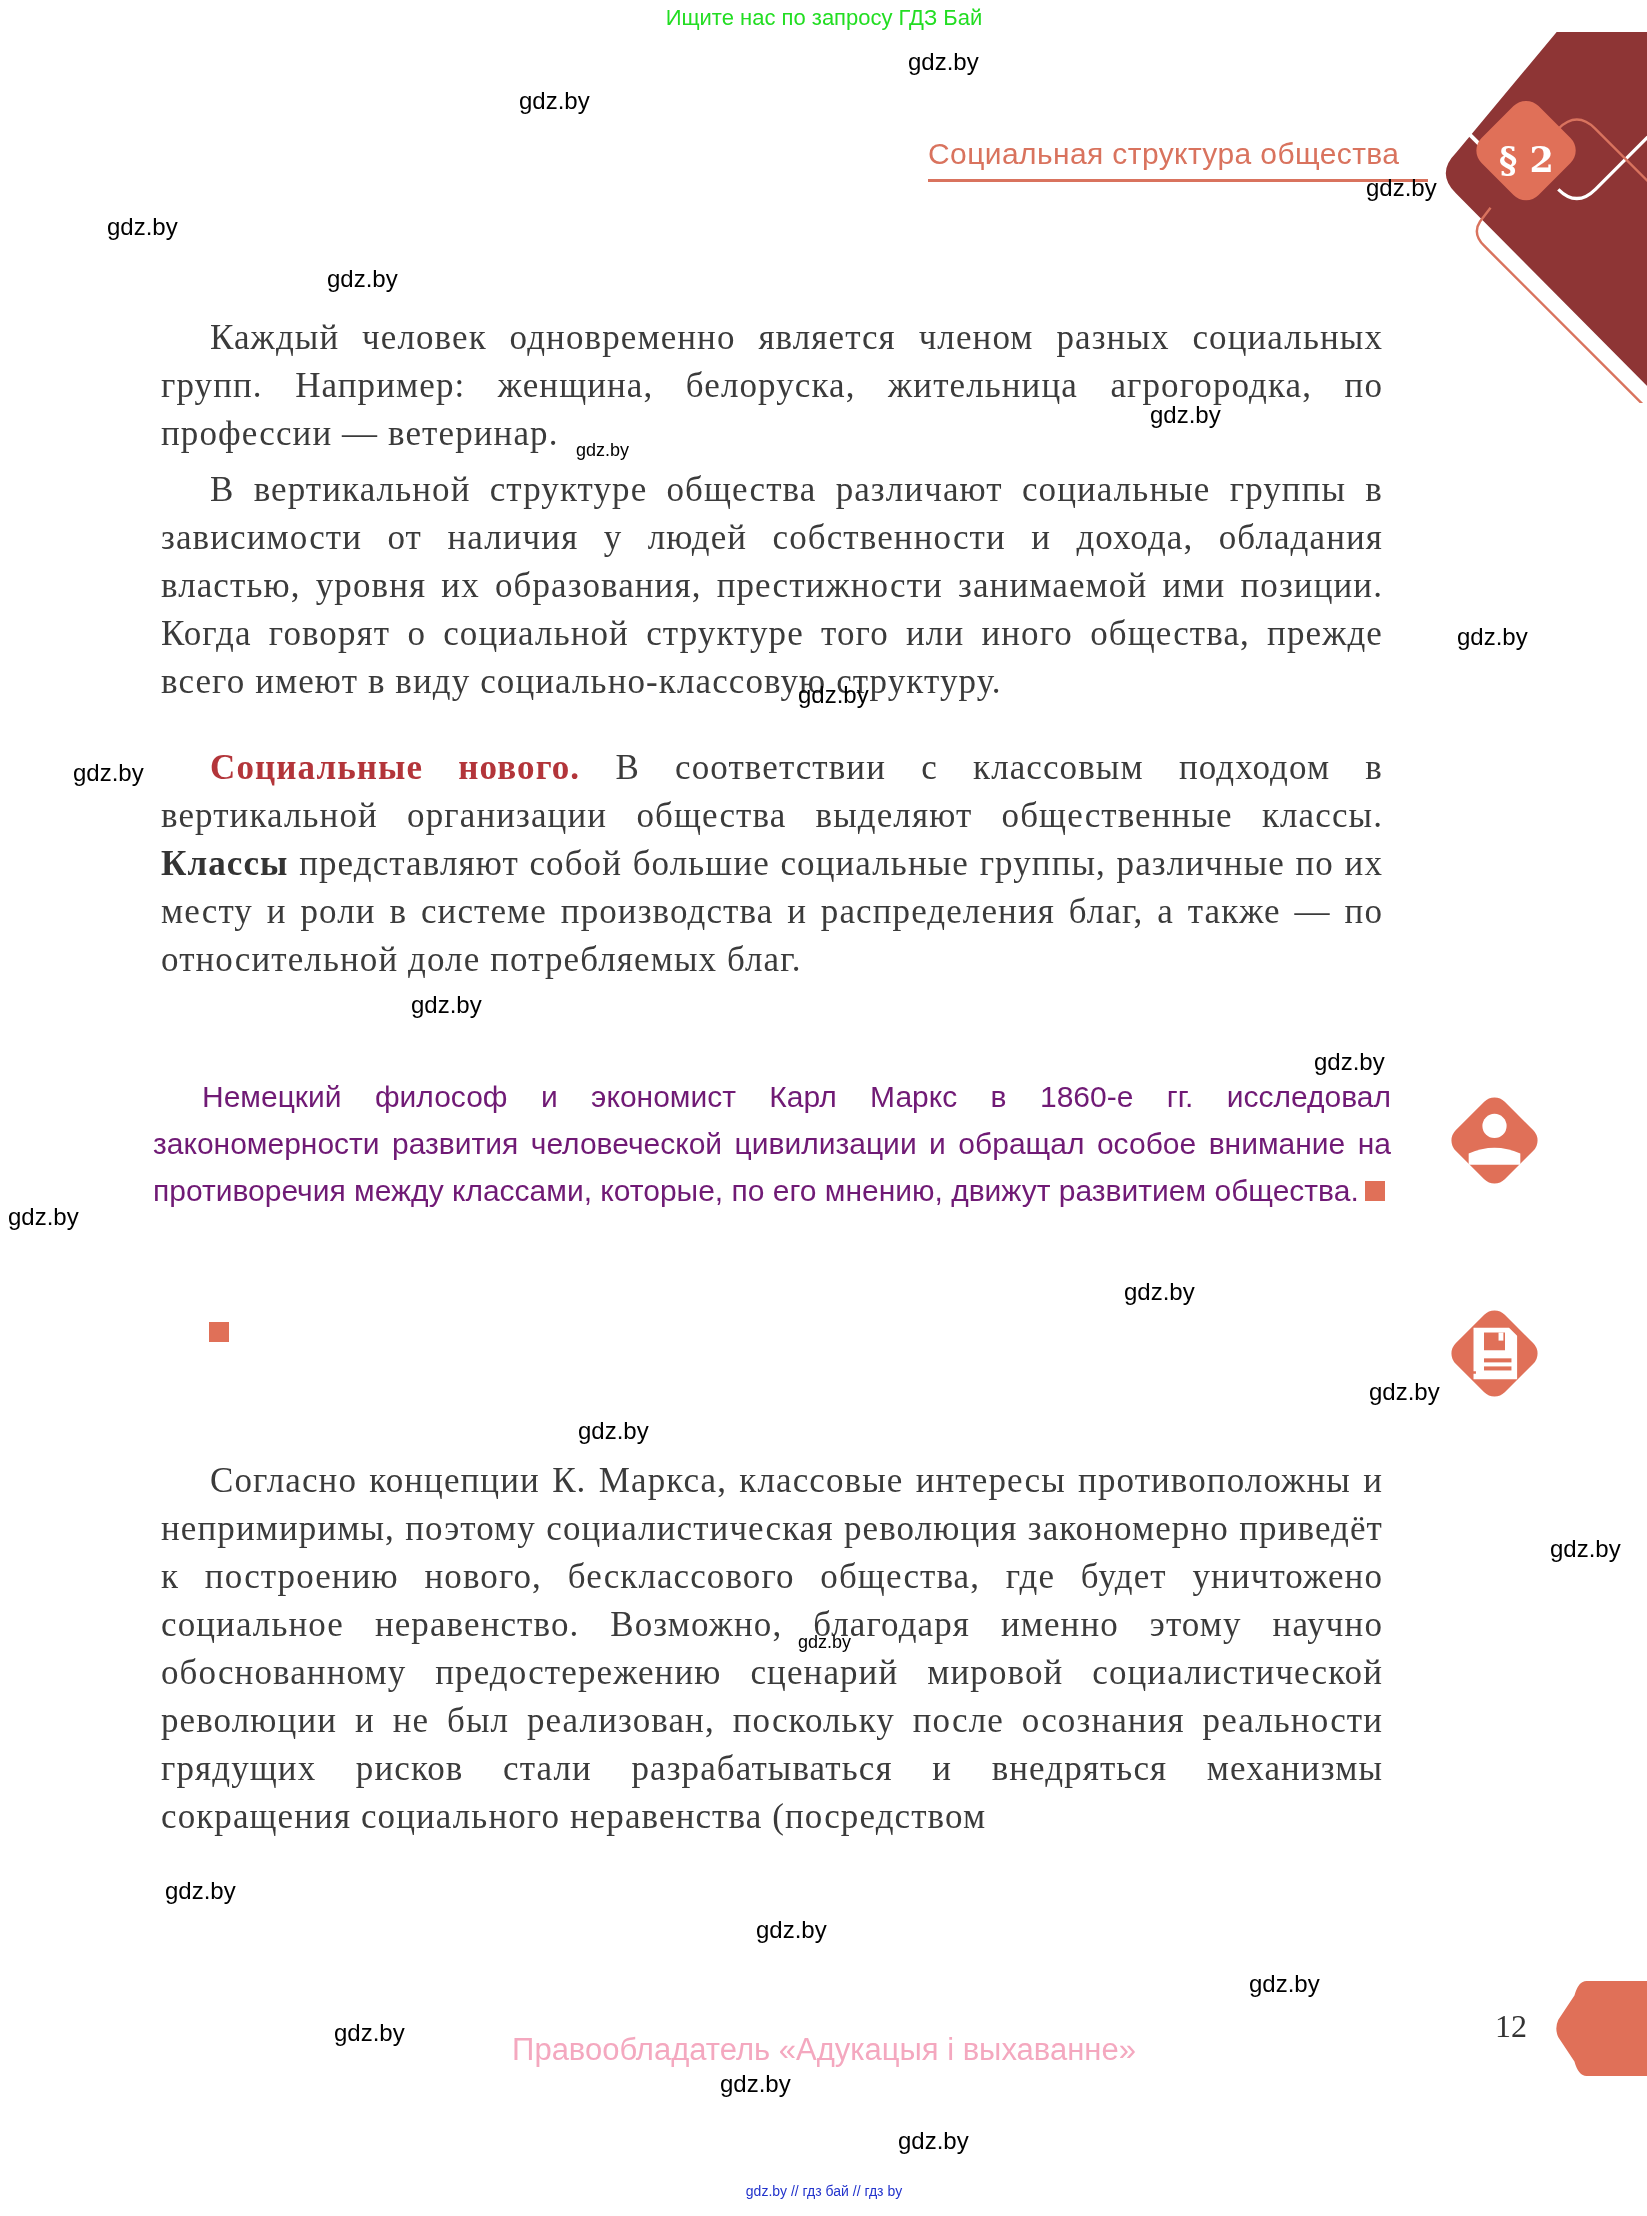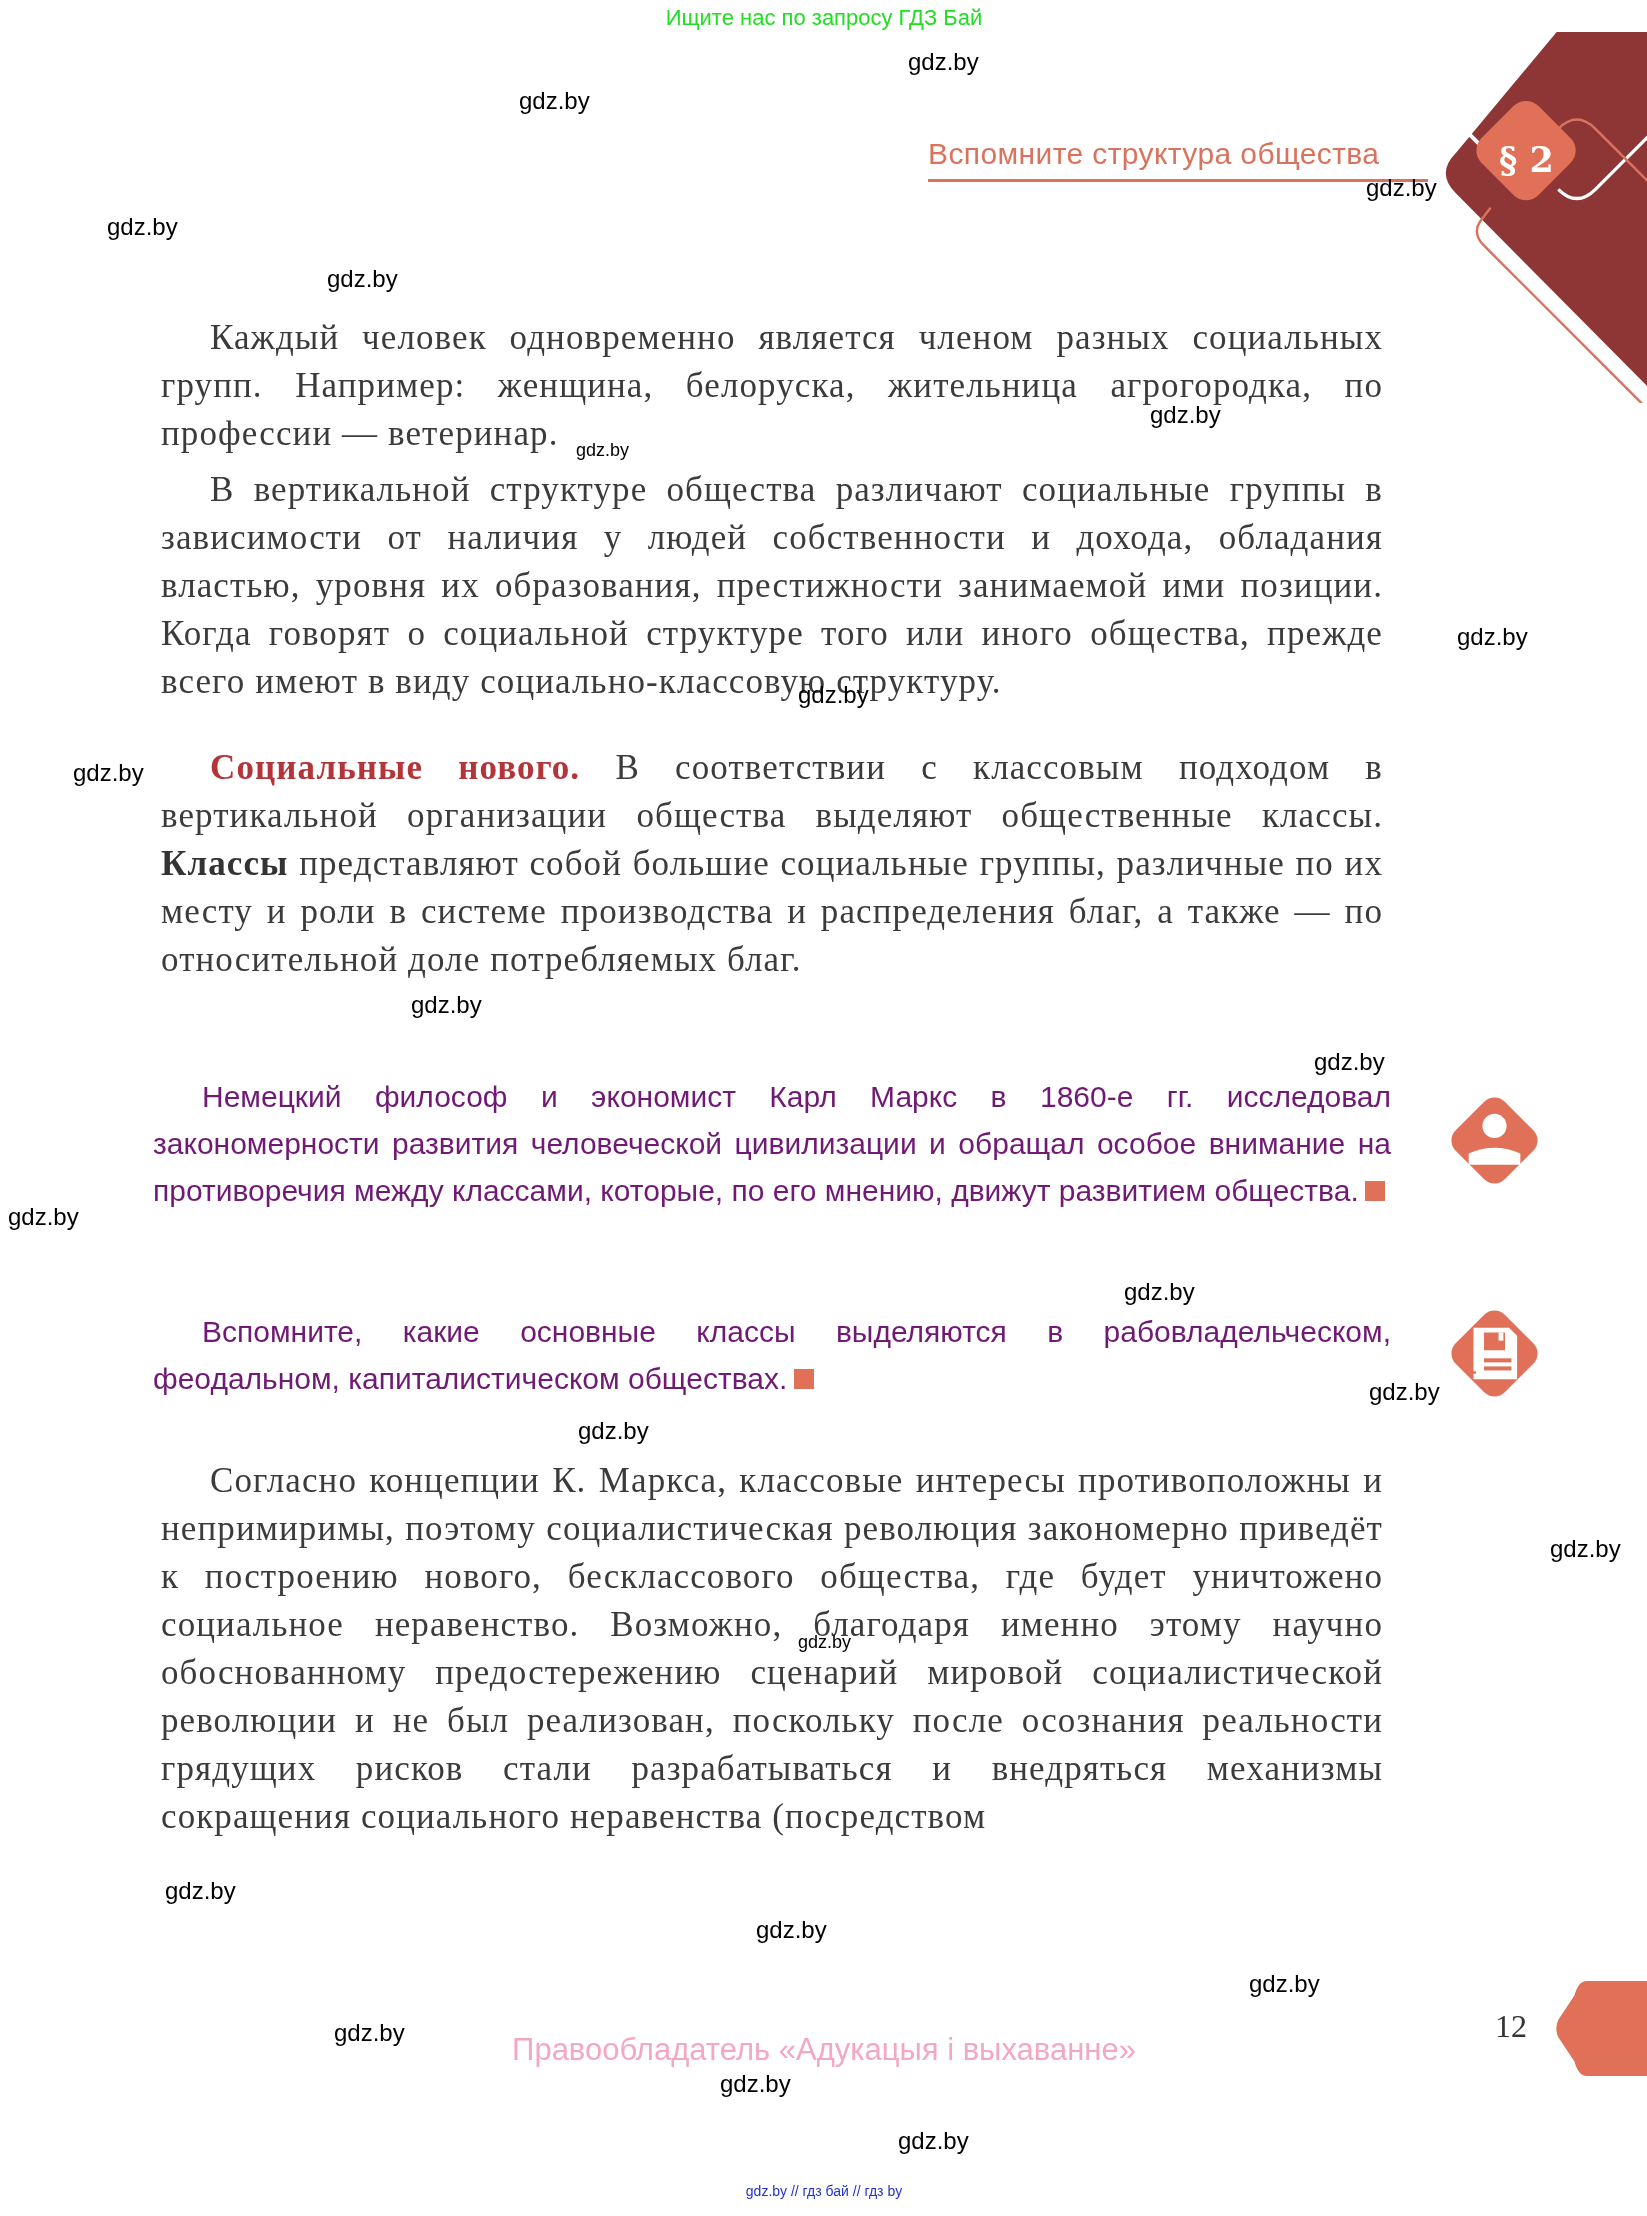--- a/index.html
+++ b/index.html
@@ -30,21 +30,21 @@
 <svg class="abs" style="left:1371px;top:32px;" width="277" height="371" viewBox="0 0 343 460">
   <path d="M230 0 L343 0 L343 440 L105 200 Q80 175 105 150 Z" fill="#8e3535"></path>
   <path d="M100 105 L160 165" stroke="#ffffff" stroke-width="5" fill="none"></path>
   <path d="M232 195 Q255 218 278 195 L343 130" stroke="#ffffff" stroke-width="4" fill="none"></path>
   <path d="M232 120 Q255 97 278 120 L343 185" stroke="#d9735e" stroke-width="3" fill="none"></path>
   <path d="M148 218 L135 235 Q125 250 140 265 L343 468" stroke="#d9735e" stroke-width="3" fill="none"></path>
   <rect x="142" y="97" width="100" height="100" rx="22" transform="rotate(45 192 147)" fill="#e07058"></rect>
 </svg>
 <div class="abs" style="left:1494px;top:139px;width:65px;text-align:center;font-family:'DejaVu Serif',serif;font-weight:bold;font-size:35px;color:#fff;">§ 2</div>
 
-<div class="chapter-title">Вспомните структура общества</div>
+<div class="chapter-title">Социальная структура общества</div>
 <div class="chapter-rule"></div>
 
 <div class="serif-body" style="top:306px;">
   <p>Каждый человек одновременно является членом разных социальных групп. Например: женщина, белоруска, жительница агрогородка, по профессии — ветеринар.</p>
   <p>В вертикальной структуре общества различают социальные группы в зависимости от наличия у людей собственности и дохода, обладания властью, уровня их образования, престижности занимаемой ими позиции. Когда говорят о социальной структуре того или иного общества, прежде всего имеют в виду социально-классовую структуру.</p>
 </div>
 
 <div class="serif-body" style="top:736px;">
   <p><span class="red-head">Социальные нового.</span><span> В соответствии с классовым подходом в вертикальной организации общества выделяют общественные классы. </span><span class="bold">Классы</span><span> представляют собой большие социальные группы, различные по их месту и роли в системе производства и распределения благ, а также — по относительной доле потребляемых благ.</span></p>
 </div>
@@ -52,21 +52,21 @@
 <div class="sans-body" style="top:1073px;">
   <p><span>Немецкий философ и экономист Карл Маркс в 1860-е гг. исследовал закономерности развития человеческой цивилизации и обращал особое внимание на противоречия между классами, которые, по его мнению, движут развитием общества.</span><span class="end-mark"></span></p>
 </div>
 <svg class="icon-diamond" style="left:1438px;top:1084px;" viewBox="0 0 140 140">
   <rect x="27" y="27" width="86" height="86" rx="18" transform="rotate(45 70 70)" fill="#e07058"></rect>
   <circle cx="70" cy="52" r="15" fill="#fff"></circle>
   <path d="M38 100 L38 86 Q70 72 102 86 L102 100 Z" fill="#fff"></path>
 </svg>
 
 <div class="sans-body" style="top:1308px;">
-  <p><span>Вспомните, какие основные классы выделяются в рабовладельческом, феодальном, капиталистическом обществах.</span><span class="end-mark"></span></p>
+  <p><span class="end-mark"></span></p>
 </div>
 <svg class="icon-diamond" style="left:1438px;top:1297px;" viewBox="0 0 140 140">
   <rect x="27" y="27" width="86" height="86" rx="18" transform="rotate(45 70 70)" fill="#e07058"></rect>
   <path d="M44 38 L88 38 L98 48 L98 102 L44 102 L44 95 L47 95 L47 92 L44 92 Z" fill="#fff"></path>
   <rect x="57" y="44" width="26" height="22" fill="#e07058"></rect>
   <rect x="75" y="44" width="6" height="10" fill="#fff"></rect>
   <rect x="57" y="76" width="34" height="5" fill="#e07058"></rect>
   <rect x="57" y="86" width="34" height="5" fill="#e07058"></rect>
 </svg>
 

